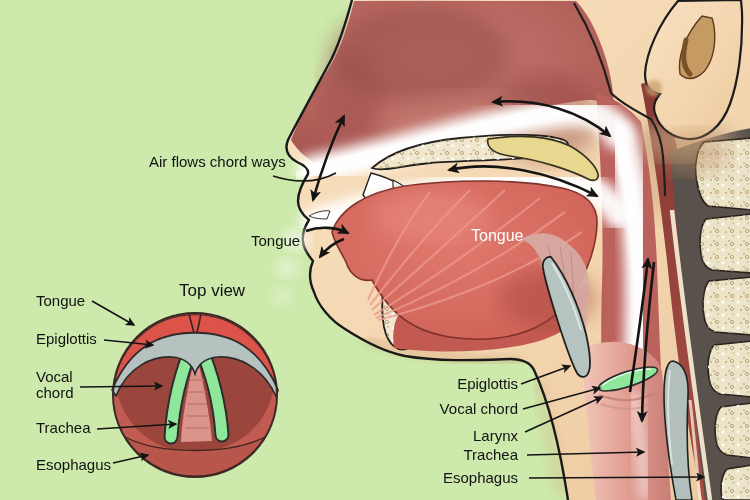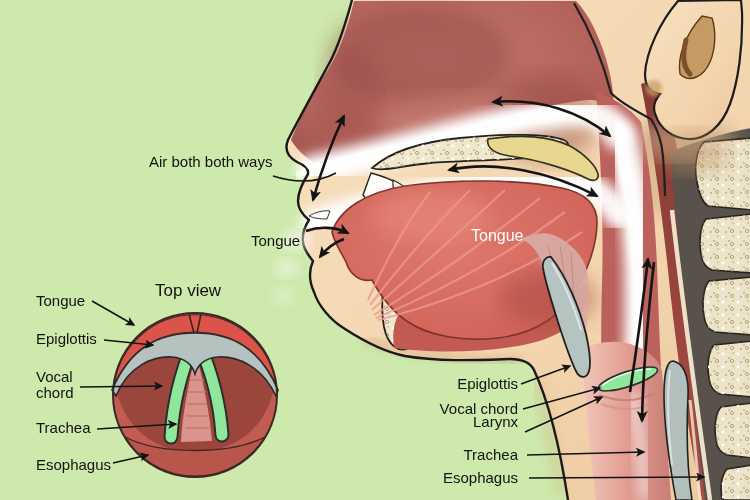--- a/index.html
+++ b/index.html
@@ -2,21 +2,21 @@
 <html><head>
 <meta charset="utf-8">
 <style>
   html,body{margin:0;padding:0;background:#888;}
   .stage{position:relative;width:750px;height:500px;overflow:hidden;
          font-family:"Liberation Sans", sans-serif;background:#cde9ab;}
   .stage svg{position:absolute;left:0;top:0;}
   .lbl{position:absolute;font-size:15px;color:#121212;white-space:nowrap;line-height:1.05;}
   .lbl.right{text-align:right;width:138px;left:380px;}
   .lbl.wrap{white-space:normal;width:56px;}
-  .lbl.title{font-size:17px;}
+  .lbl.title{font-size:17px;margin-left:24px;}
   .lbl.onred{color:#ffffff;font-size:16px;}
 </style>
 </head>
 <body>
 
 <div class="stage">
 <svg width="750" height="500" viewBox="0 0 750 500">
   <defs>
     <linearGradient id="skinG" x1="0" y1="0" x2="1" y2="1">
       <stop offset="0" stop-color="#f8e0c0"></stop>
@@ -252,27 +252,27 @@
     <g stroke="#141414" stroke-width="1.5" fill="none">
       <path d="M92,301 L134,325" marker-end="url(#mS)"></path>
       <path d="M104,340 L153,345" marker-end="url(#mS)"></path>
       <path d="M80,387 L162,386" marker-end="url(#mS)"></path>
       <path d="M97,429 L176,424" marker-end="url(#mS)"></path>
       <path d="M113,463 L148,455" marker-end="url(#mS)"></path>
     </g>
   </g>
 </svg>
 
-<div class="lbl" style="left:149px;top:154px;">Air both both ways</div>
+<div class="lbl" style="left:149px;top:154px;">Air flows chord ways</div>
 <div class="lbl" style="left:251px;top:233px;">Tongue</div>
 <div class="lbl onred" style="left:471px;top:228px;">Tongue</div>
 
 <div class="lbl right" style="top:376px;">Epiglottis</div>
 <div class="lbl right" style="top:401px;">Vocal chord</div>
-<div class="lbl right" style="top:414px;">Larynx</div>
+<div class="lbl right" style="top:428px;">Larynx</div>
 <div class="lbl right" style="top:447px;">Trachea</div>
 <div class="lbl right" style="top:470px;">Esophagus</div>
 
 <div class="lbl title" style="left:155px;top:282px;">Top view</div>
 <div class="lbl" style="left:36px;top:293px;">Tongue</div>
 <div class="lbl" style="left:36px;top:331px;">Epiglottis</div>
 <div class="lbl wrap" style="left:36px;top:369px;">Vocal chord</div>
 <div class="lbl" style="left:36px;top:420px;">Trachea</div>
 <div class="lbl" style="left:36px;top:457px;">Esophagus</div>
 </div>

